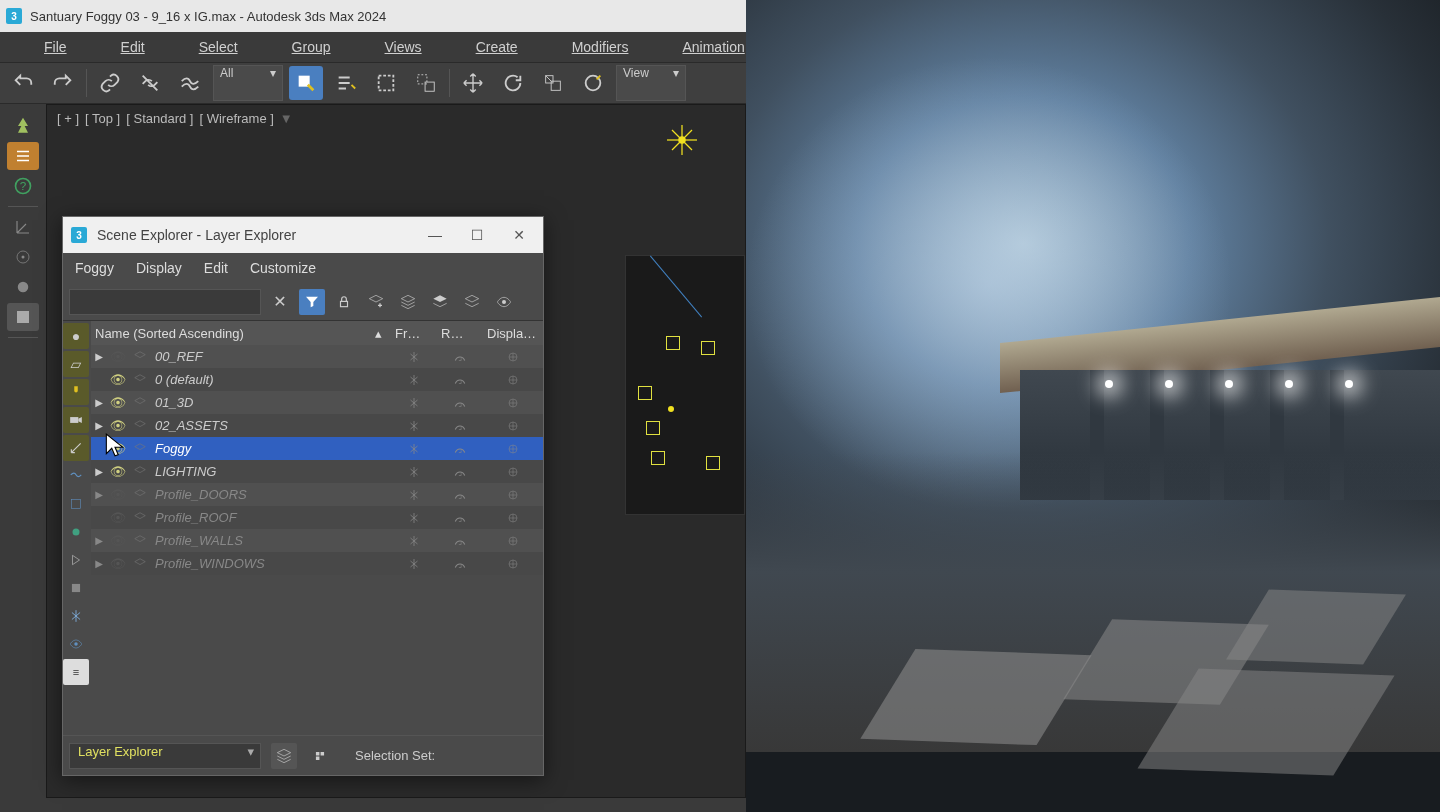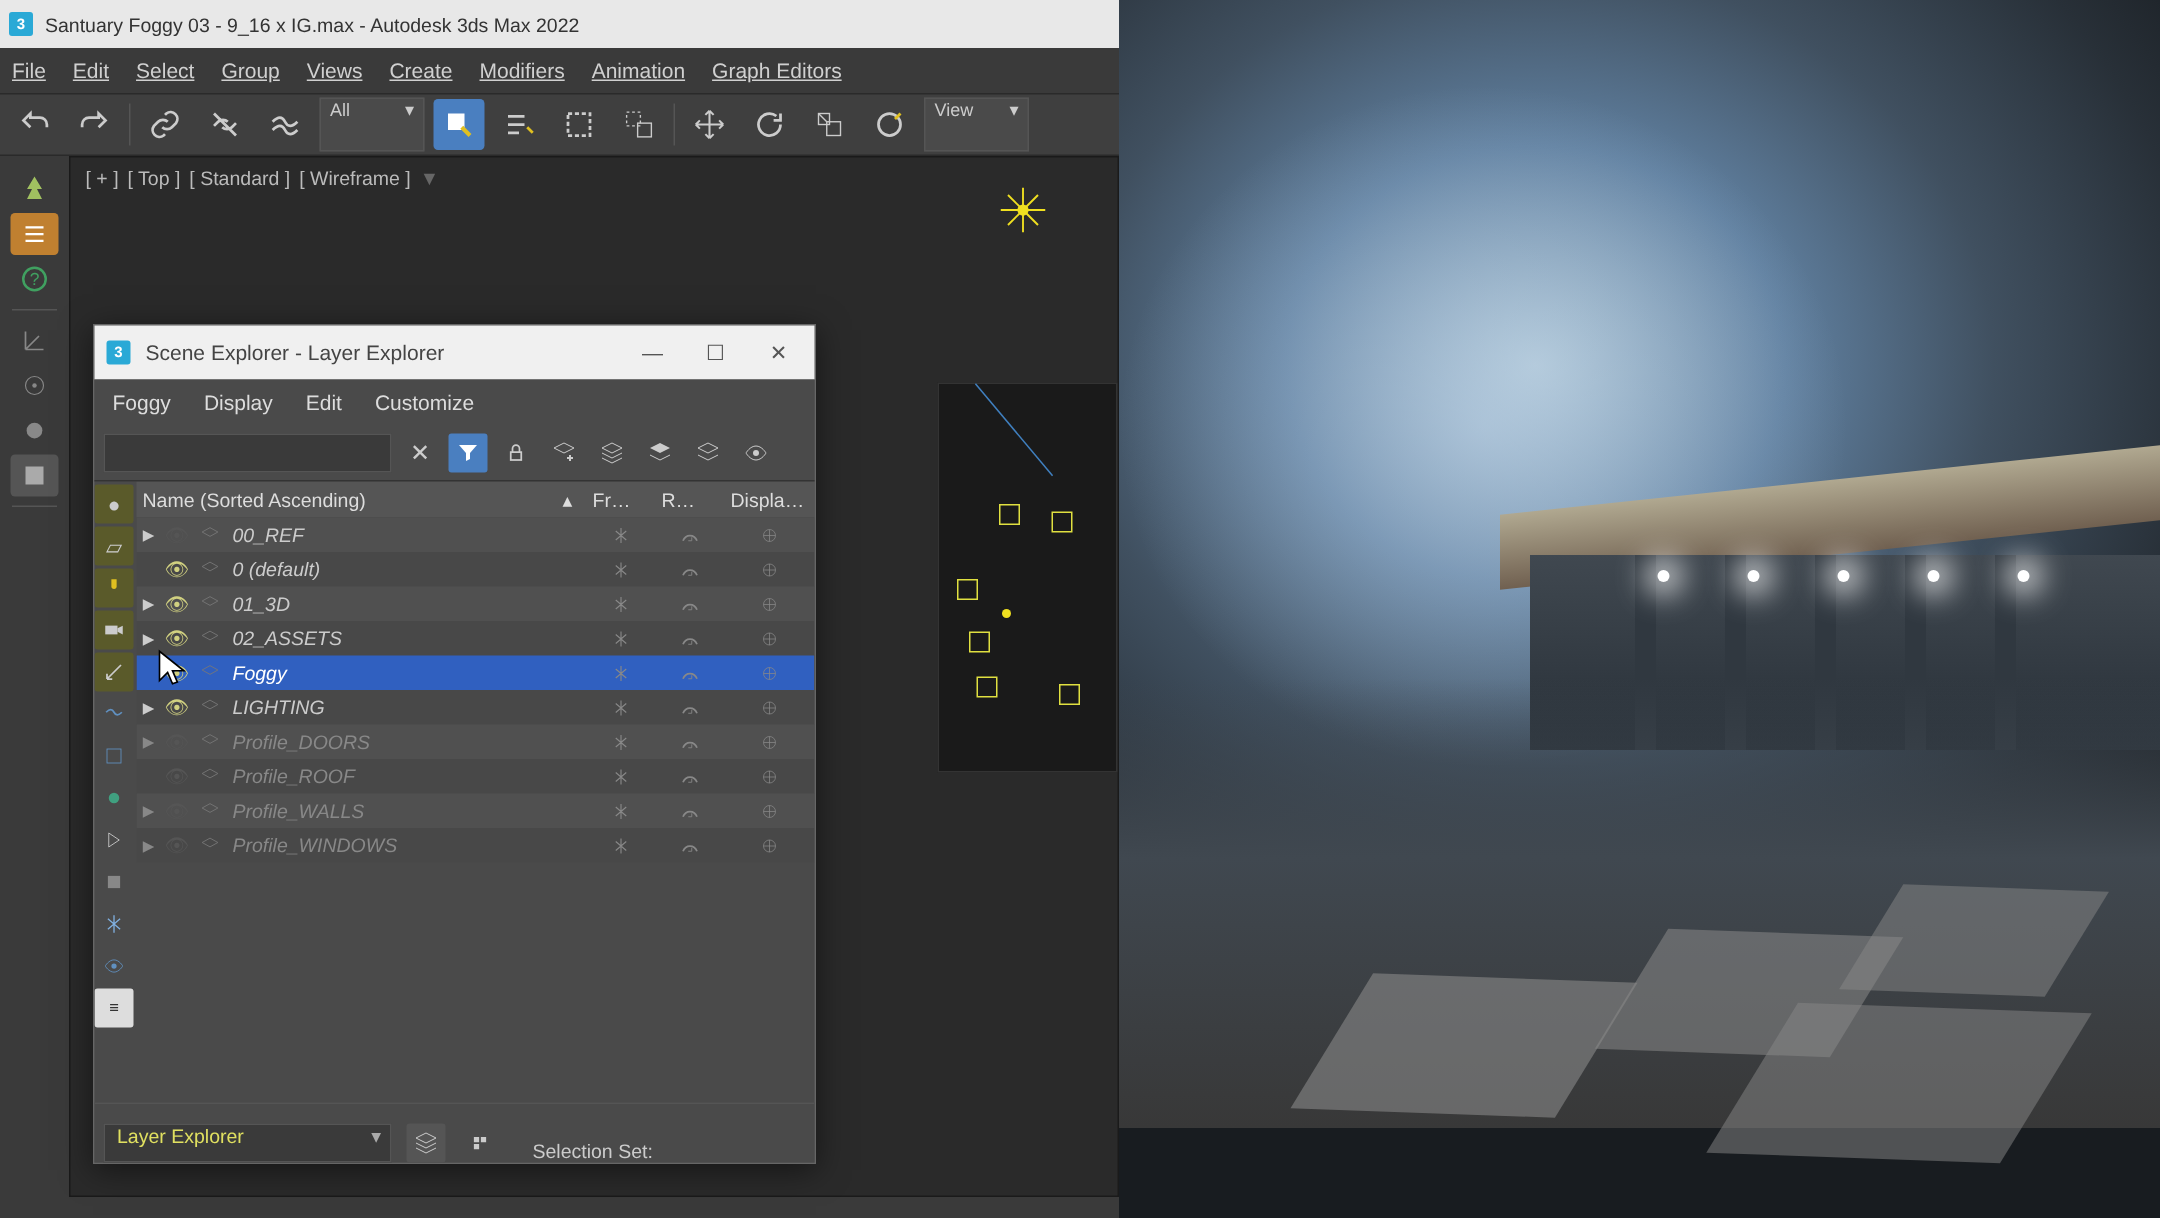--- a/index.html
+++ b/index.html
@@ -7,21 +7,21 @@
 
 .app-left { position: absolute; top: 0; left: 0; width: 746px; height: 812px; background: #3a3a3a; }
 
 
 .title-bar { height: 32px; background: #e8e8e8; display: flex; align-items: center; padding: 0 6px; gap: 8px; }
 .app-icon { width: 16px; height: 16px; background: #2aa9d6; border-radius: 2px; display: flex; align-items: center; justify-content: center; color: #fff; font-size: 10px; font-weight: bold; }
 .title-text { color: #333; font-size: 13px; }
 
 
 .menu-bar { height: 30px; background: #3a3a3a; display: flex; align-items: center; padding: 0 8px; gap: 18px; }
-.menu-item { color: #d0d0d0; font-size: 14px; cursor: pointer; }
+.menu-item { color: #d0d0d0; font-size: 14px; cursor: pointer; margin-left: 36px; }
 .menu-item .ul { text-decoration: underline; }
 
 
 .toolbar { height: 42px; background: #3f3f3f; border-top: 1px solid #2a2a2a; border-bottom: 1px solid #2a2a2a; display: flex; align-items: center; padding: 0 6px; gap: 6px; }
 .tb-btn { width: 34px; height: 34px; display: flex; align-items: center; justify-content: center; color: #ccc; border-radius: 3px; cursor: pointer; }
 .tb-btn.active { background: #4a7fc0; }
 .tb-select { background: #4a4a4a; color: #ccc; border: 1px solid #555; height: 36px; padding: 0 20px 0 6px; font-size: 12px; position: relative; min-width: 70px; }
 .tb-select::after { content: "▾"; position: absolute; right: 6px; }
 
 
@@ -58,21 +58,21 @@
 .row.selected { background: #3060c0; color: #fff; }
 .row.dim { color: #888; }
 .r-exp { width: 16px; display: flex; justify-content: center; font-size: 10px; cursor: pointer; }
 .r-vis { width: 22px; display: flex; justify-content: center; }
 .r-layer { width: 22px; display: flex; justify-content: center; color: #777; }
 .r-name { flex: 1; padding-left: 4px; font-style: italic; }
 .r-icon-col { width: 46px; display: flex; justify-content: center; color: #888; }
 .eye { color: #d0d080; }
 
 
-.ex-bottom { height: 40px; background: #4a4a4a; border-top: 1px solid #555; display: flex; align-items: flex-end; padding: 0 6px; gap: 10px; }
+.ex-bottom { height: 40px; background: #4a4a4a; border-top: 1px solid #555; display: flex; align-items: center; padding: 0 6px; gap: 10px; }
 .mode-select { background: #3a3a3a; border: 1px solid #555; color: #e0e060; height: 26px; padding: 0 22px 0 8px; font-size: 13px; position: relative; width: 192px; }
 .mode-select::after { content: "▾"; position: absolute; right: 6px; color: #aaa; }
 .sel-label { color: #ccc; font-size: 13px; margin-left: 12px; }
 .fbtn { width: 26px; height: 26px; display: flex; align-items: center; justify-content: center; border-radius: 2px; cursor: pointer; color: #ccc; font-size: 14px; }
 .fbtn.on { background: #5a5a2a; }
 
 
 .cursor-arrow { position: absolute; top: 432px; left: 104px; pointer-events: none; }
 
 
@@ -93,21 +93,21 @@
 
 svg { display: block; }
 </style>
 </head>
 <body>
 
 <div class="app-left">
 
   <div class="title-bar">
     <div class="app-icon">3</div>
-    <div class="title-text">Santuary Foggy 03 - 9_16 x IG.max - Autodesk 3ds Max 2022</div>
+    <div class="title-text">Santuary Foggy 03 - 9_16 x IG.max - Autodesk 3ds Max 2024</div>
   </div>
 
   <div class="menu-bar">
     <div class="menu-item"><span class="ul">File</span></div>
     <div class="menu-item"><span class="ul">Edit</span></div>
     <div class="menu-item"><span class="ul">Select</span></div>
     <div class="menu-item"><span class="ul">Group</span></div>
     <div class="menu-item"><span class="ul">Views</span></div>
     <div class="menu-item"><span class="ul">Create</span></div>
     <div class="menu-item"><span class="ul">Modifiers</span></div>

